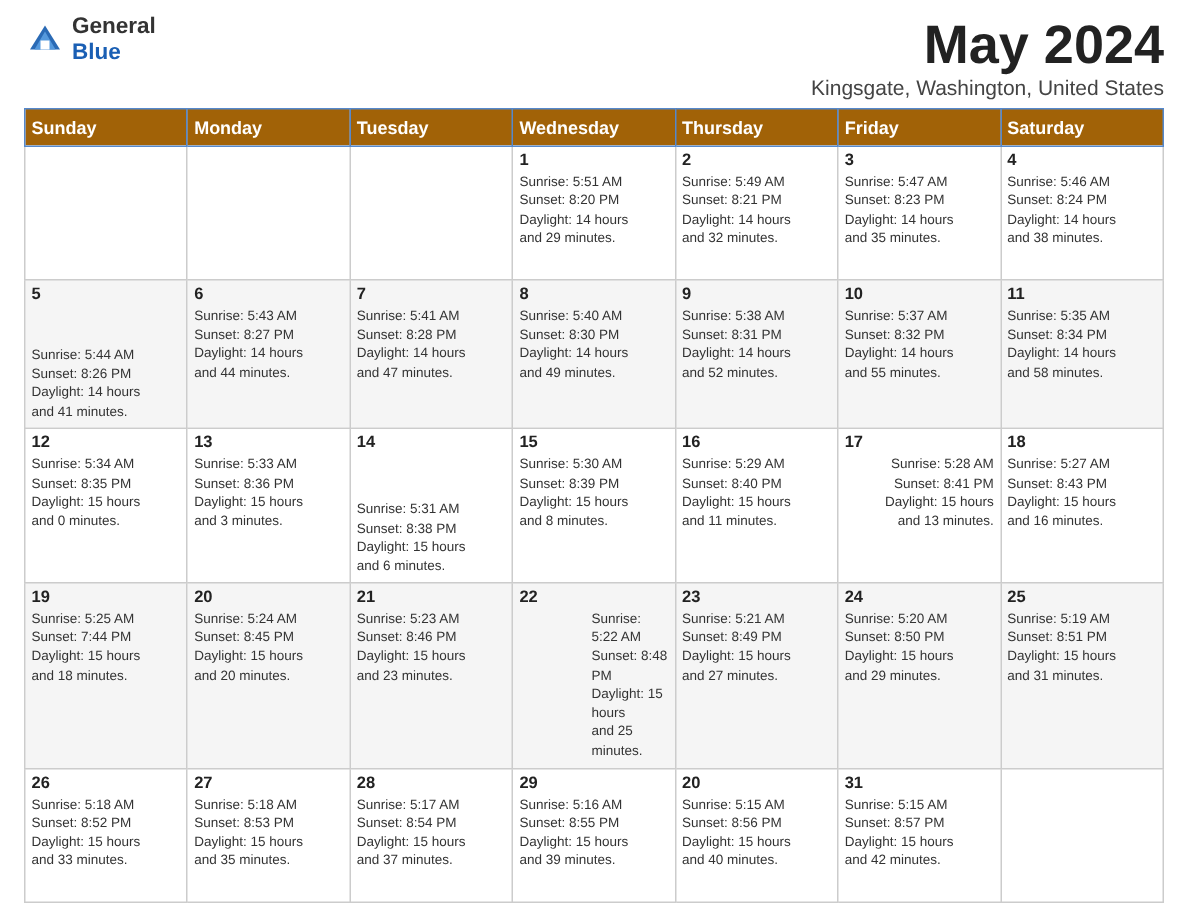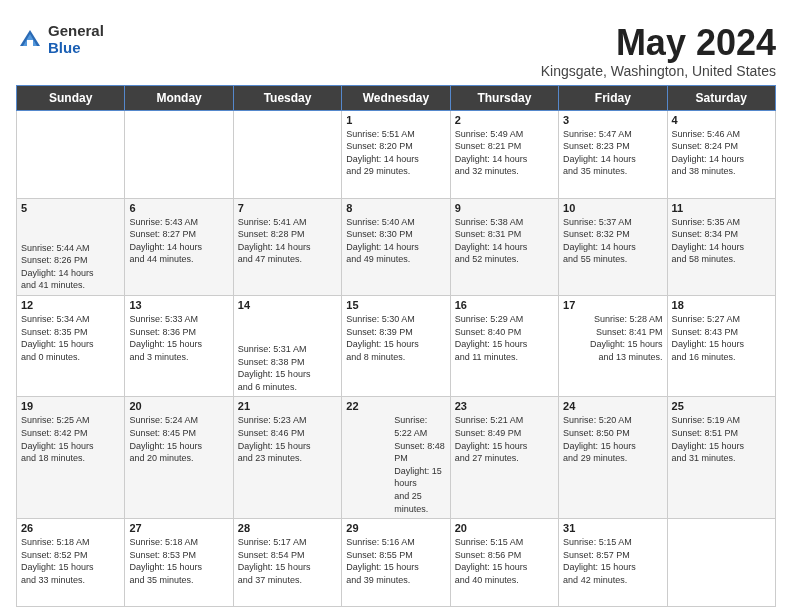--- a/index.html
+++ b/index.html
@@ -6,21 +6,21 @@
     body {
       width: 792px;
       height: 612px;
       font-family: Arial, sans-serif;
       background: #fff;
       overflow: hidden;
     }
     .page {
       width: 792px;
       height: 612px;
-      padding: 23px 16px 10px 16px;
+      padding: 10px 16px 10px 16px;
       display: flex;
       flex-direction: column;
     }
     .header {
       display: flex;
       justify-content: space-between;
       align-items: flex-start;
       margin-bottom: 6px;
     }
     .logo {
@@ -62,26 +62,26 @@
       color: #444;
     }
     .calendar {
       flex: 1;
       border: 1px solid #ccc;
       border-collapse: collapse;
       width: 100%;
       table-layout: fixed;
     }
     .calendar th {
-      background: #404040;
+      background: #a16207;
       color: #fff;
       font-size: 12px;
       font-weight: bold;
       padding: 5px 4px;
-      text-align: center;
+      text-align: left;
       border: 1px solid #5588cc;
     }
     .calendar td {
       border: 1px solid #ccc;
       vertical-align: top;
       padding: 3px 4px;
       font-size: 9.5px;
       color: #333;
       background: #fff;
       height: 88px;
@@ -275,21 +275,21 @@
             <div class="day-info" style="white-space: pre-line;">Sunrise: 5:27 AM
 Sunset: 8:43 PM
 Daylight: 15 hours
 and 16 minutes.</div>
           </td>
         </tr>
         <tr>
           <td>
             <span class="day-num">19</span>
             <div class="day-info" style="white-space: pre-line;">Sunrise: 5:25 AM
-Sunset: 8:42 PM
+Sunset: 7:44 PM
 Daylight: 15 hours
 and 18 minutes.</div>
           </td>
           <td>
             <span class="day-num">20</span>
             <div class="day-info" style="white-space: pre-line;">Sunrise: 5:24 AM
 Sunset: 8:45 PM
 Daylight: 15 hours
 and 20 minutes.</div>
           </td>

